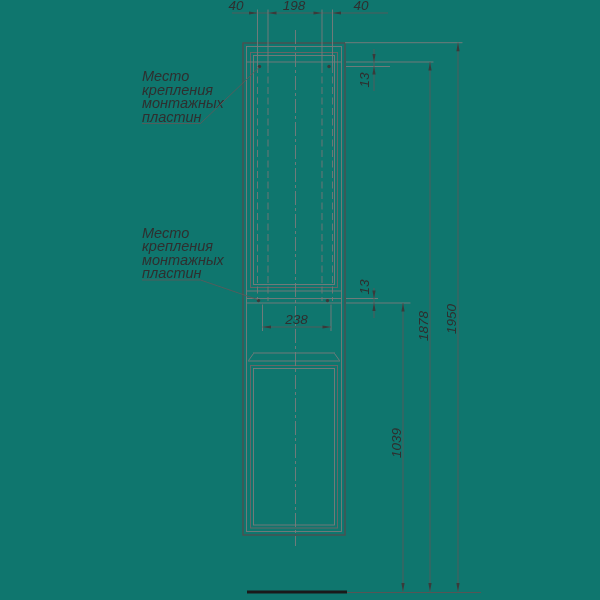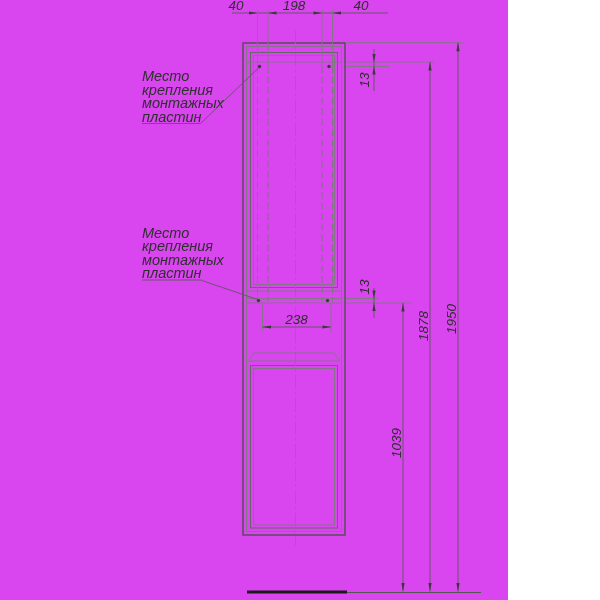--- a/index.html
+++ b/index.html
@@ -4,24 +4,24 @@
 <style>
   html, body {
     margin: 0;
     padding: 0;
     background: #ffffff;
     width: 600px;
     height: 600px;
     overflow: hidden;
   }
   .drawing-wrap {
-    width: 508px;
+    width: 600px;
     height: 600px;
     position: relative;
-    background: #d946ef;
+    background: #0f766e;
   }
   svg { display: block; }
   .note-text {
     font-family: "Liberation Sans", sans-serif;
     font-style: italic;
     font-size: 14.5px;
     fill: #2f2f2f;
   }
   .dim-text {
     font-family: "Liberation Sans", sans-serif;

